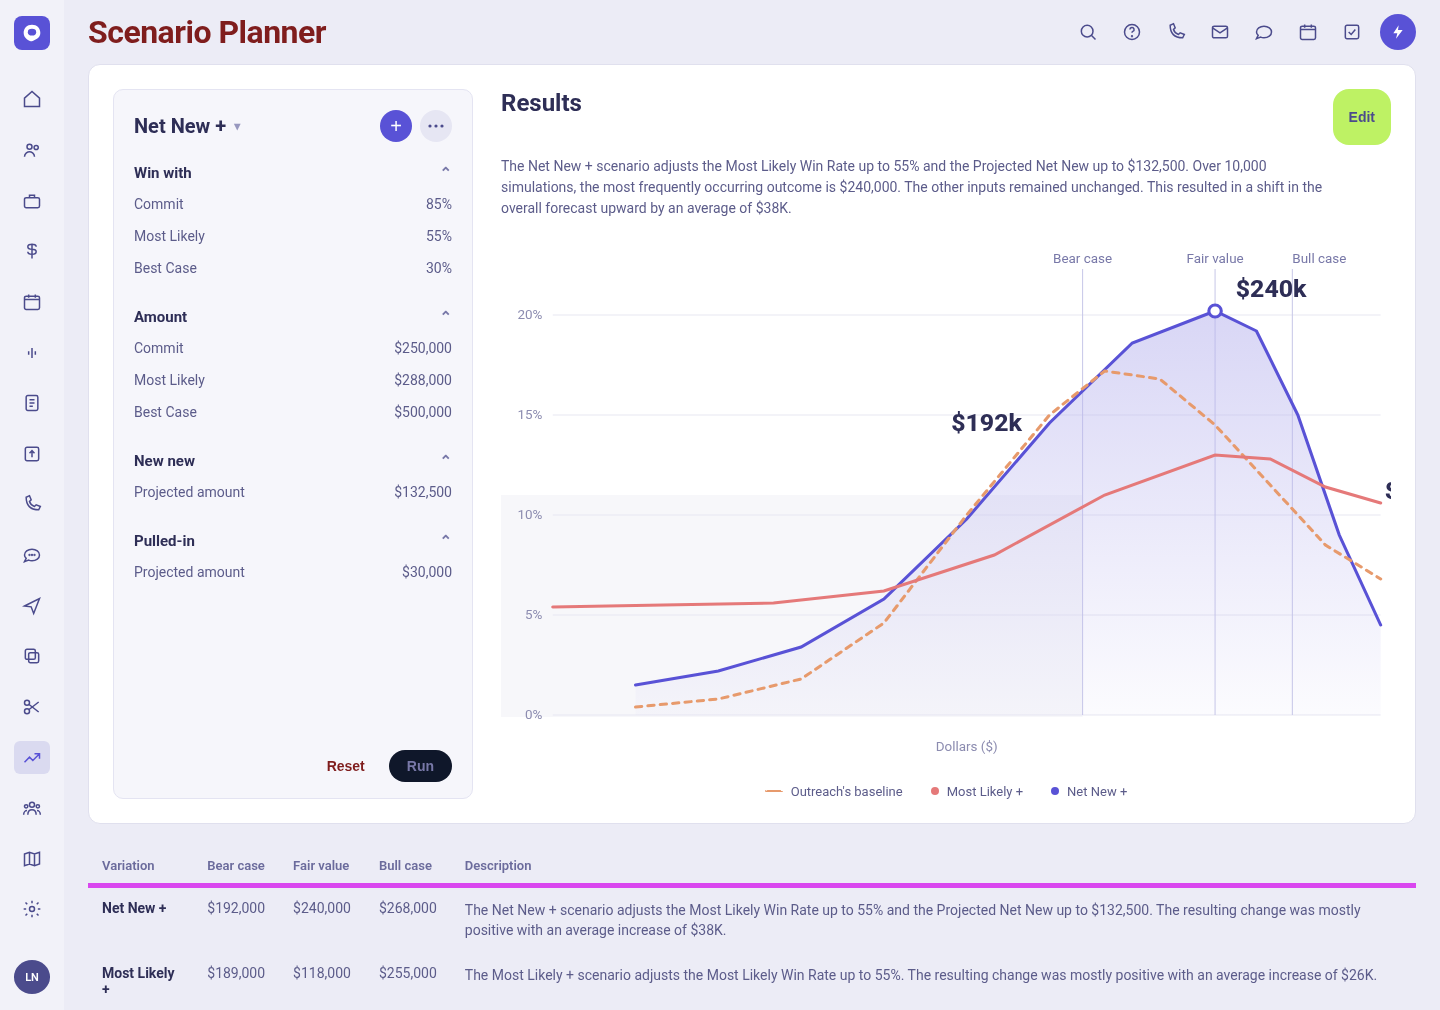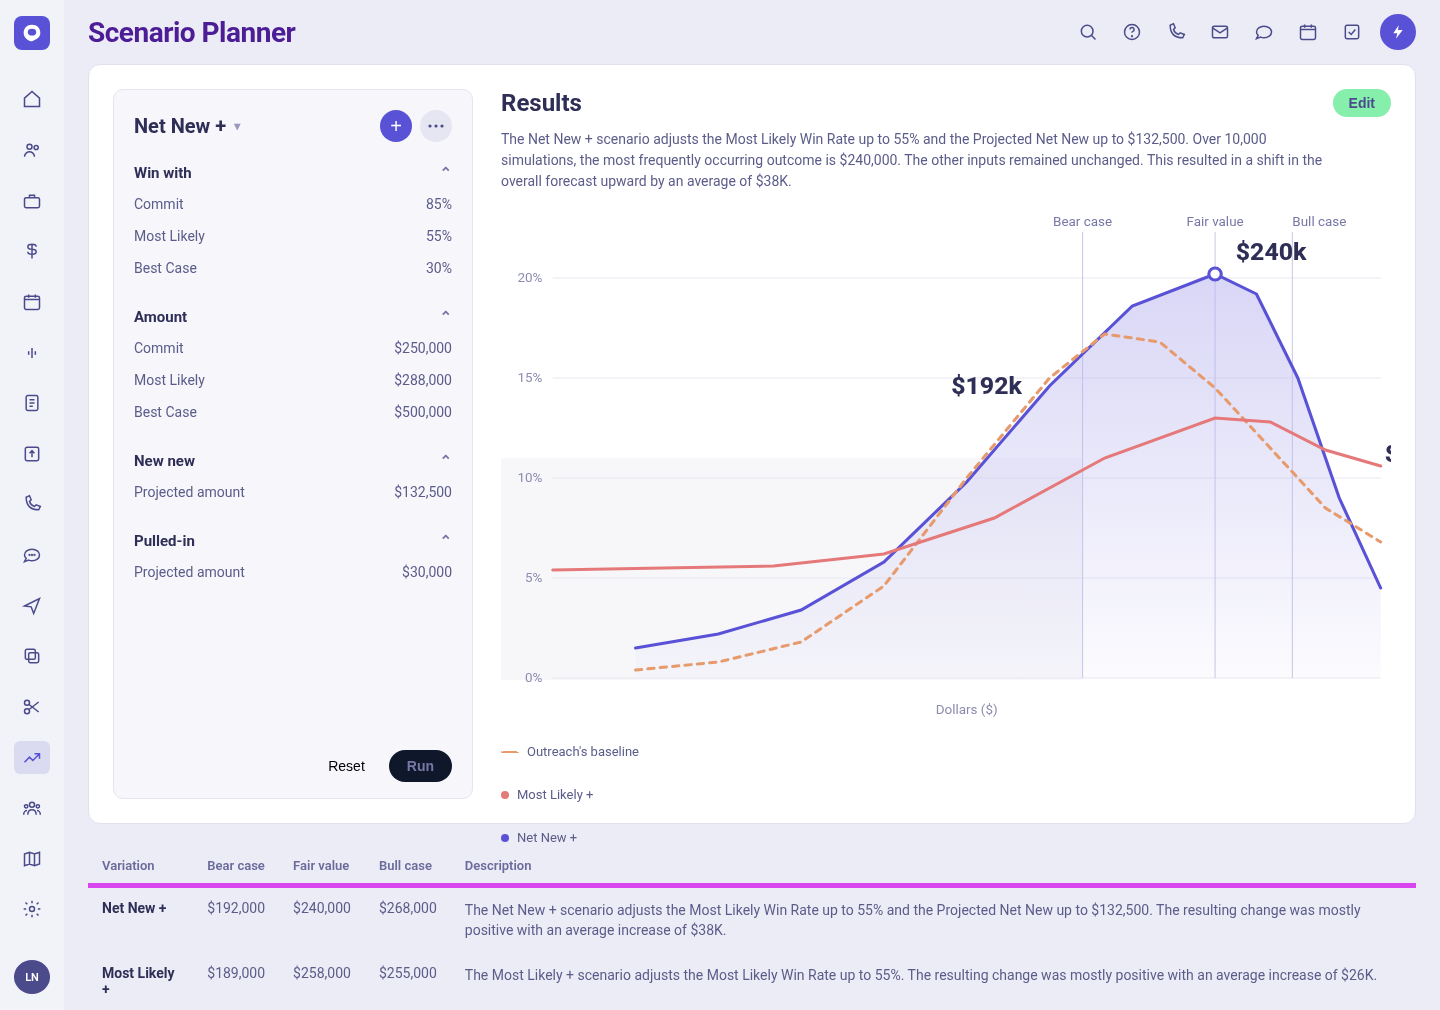--- a/index.html
+++ b/index.html
@@ -50,23 +50,23 @@
   display: flex; align-items: center; justify-content: center;
   margin-bottom: 16px;
 }
 .main { flex: 1; display: flex; flex-direction: column; }
 .topbar {
   height: 64px;
   display: flex; align-items: center;
   padding: 0 24px;
 }
 .page-title {
-  font-size: 28px;
+  font-size: 32px;
   font-weight: 700;
-  color: #4c1d95;
+  color: #7f1d1d;
   letter-spacing: -0.5px;
 }
 .topbar-icons {
   margin-left: auto;
   display: flex; gap: 12px; align-items: center;
 }
 .top-icon {
   width: 32px; height: 32px;
   display: flex; align-items: center; justify-content: center;
   color: #4B4B8C;
@@ -132,46 +132,46 @@
   padding: 8px 0;
   font-size: 14px;
   color: #5C5C8A;
 }
 .row .val { color: #5C5C8A; }
 .panel-footer {
   margin-top: auto;
   display: flex; justify-content: flex-end; gap: 12px;
 }
 .btn-ghost {
-  background: none; border: none; color: #000000;
-  font-size: 14px; font-weight: 400; cursor: pointer;
+  background: none; border: none; color: #7f1d1d;
+  font-size: 14px; font-weight: 700; cursor: pointer;
   padding: 8px 12px;
 }
 .btn-run {
   background: #0f172a; border: none; color: #7878A8;
   font-size: 14px; font-weight: 700; cursor: pointer;
   padding: 8px 18px; border-radius: 18px;
 }
 .results { flex: 1; display: flex; flex-direction: column; justify-content: space-between; }
 .results-head { display: flex; align-items: flex-start; }
 .results-title { font-size: 24px; font-weight: 700; color: #2E2E56; margin-bottom: 12px; }
 .btn-edit {
-  background: #86efac; color: #4B4B8C; border: none;
-  border-radius: 16px; padding: 6px 16px;
+  background: #bef264; color: #4B4B8C; border: none;
+  border-radius: 16px; padding: 20px 16px;
   font-size: 14px; font-weight: 600; cursor: pointer;
   margin-left: auto;
 }
 .results-desc {
   font-size: 14px; color: #5C5C8A; line-height: 1.5;
   margin-bottom: 16px;
   max-width: 840px;
 }
 .chart-wrap { position: relative; height: 520px; }
 .chart-wrap svg { width: 100%; height: 100%; }
-.legend { display: flex; gap: 28px; justify-content: center; margin-top: 16px; color: #5C5C8A; font-size: 13px; flex-direction: column; }
+.legend { display: flex; gap: 28px; justify-content: center; margin-top: 8px; color: #5C5C8A; font-size: 13px; }
 .legend-item { display: flex; align-items: center; gap: 8px; }
 .swatch { width: 18px; height: 4px; border-radius: 2px; }
 .swatch.dashed { border-top: 2px dashed #E79A6C; width: 18px; height: 0;}
 .legend-item .dot { width: 8px; height: 8px; border-radius: 50%; }
 
 .scenarios { margin: 24px 24px 0; }
 .scenarios-title { font-size: 24px; font-weight: 700; color: #2E2E56; margin-bottom: 16px; }
 .table { width: 100%; border-collapse: collapse; }
 .table th {
   text-align: left; font-size: 13px; font-weight: 600;
@@ -513,21 +513,21 @@
             <tr>
     <td class="name">Net New +</td>
     <td>$192,000</td>
     <td>$240,000</td>
     <td>$268,000</td>
     <td class="desc">The Net New + scenario adjusts the Most Likely Win Rate up to 55% and the Projected Net New up to $132,500. The resulting change was mostly positive with an average increase of $38K.</td>
             </tr>
             <tr>
     <td class="name">Most Likely +</td>
     <td>$189,000</td>
-    <td>$258,000</td>
+    <td>$118,000</td>
     <td>$255,000</td>
     <td class="desc">The Most Likely + scenario adjusts the Most Likely Win Rate up to 55%. The resulting change was mostly positive with an average increase of $26K.</td>
             </tr>
           </tbody>
       </table>
     </div>
   </div>
 </div>
 
 </body></html>

